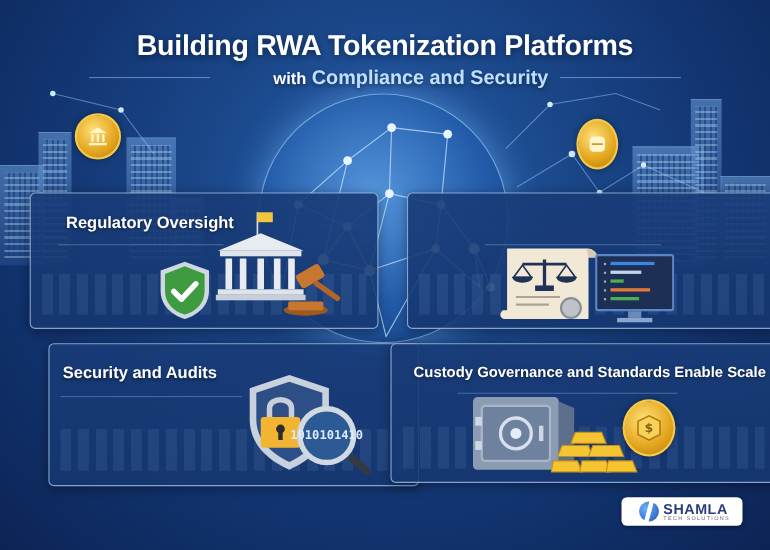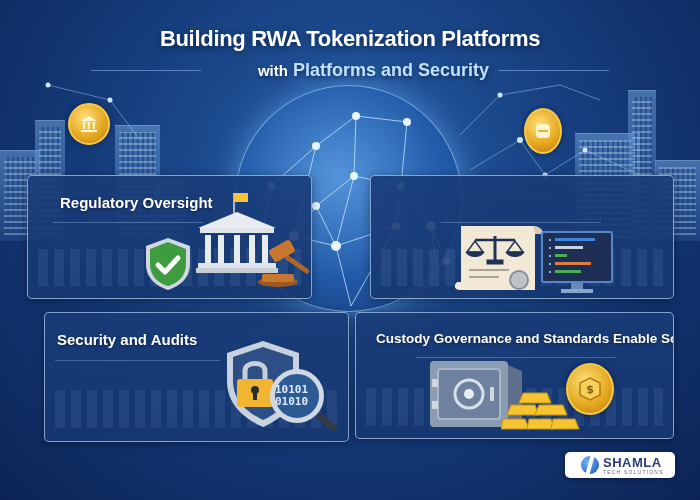--- a/index.html
+++ b/index.html
@@ -7,37 +7,37 @@
        font-family:"Liberation Sans","DejaVu Sans",sans-serif;
        background:radial-gradient(ellipse at 50% 35%, #2a63b0 0%, #1a4688 35%, #123470 65%, #0c2455 100%);}
   .abs{position:absolute;}
   
   .bldg{position:absolute;background:linear-gradient(180deg,rgba(110,160,220,.55),rgba(60,110,180,.25));
         border-top:1px solid rgba(170,210,255,.5);}
   .bldg::after{content:"";position:absolute;inset:6px 4px;
         background:repeating-linear-gradient(0deg,rgba(200,230,255,.35) 0 2px,transparent 2px 6px),
                    repeating-linear-gradient(90deg,rgba(0,0,0,0) 0 3px,rgba(20,60,120,.6) 3px 5px);}
   
-  .title{left:0;width:700px;top:26px;text-align:center;color:#fff;font-weight:bold;font-size:22px;
+  .title{left:0;width:700px;top:26px;text-align:center;color:#fff;font-weight:bold;font-size:26px;
          letter-spacing:-0.3px;text-shadow:0 2px 6px rgba(0,0,0,.45);}
   .subtitle-row{left:0;width:700px;top:60px;display:flex;align-items:center;justify-content:center;gap:10px;}
   .subtitle-row .line{width:110px;height:1px;background:rgba(160,200,255,.5);}
   .subtitle{font-weight:bold;font-size:18px;color:#bfe0ff;text-shadow:0 2px 4px rgba(0,0,0,.4);}
   .subtitle .with{color:#fff;font-size:15px;margin-left:47px;}
   
   .globe{left:235px;top:85px;width:225px;height:225px;border-radius:50%;
          background:radial-gradient(circle at 45% 40%,rgba(120,190,255,.55),rgba(40,110,200,.35) 55%,rgba(20,70,150,.1) 75%);
          border:1.5px solid rgba(170,220,255,.6);box-shadow:0 0 30px rgba(120,190,255,.5);}
   
   .coin{border-radius:50%;background:radial-gradient(circle at 40% 35%,#ffe07a,#e2a51c 60%,#b57a10);
         border:2px solid #f7c948;box-shadow:0 0 6px rgba(0,0,0,.4);display:flex;align-items:center;justify-content:center;}
   
   .panel{position:absolute;border:1.5px solid rgba(170,200,235,.75);border-radius:5px;
          background:linear-gradient(180deg,rgba(25,60,120,.92),rgba(22,55,112,.88));
-         box-shadow:0 2px 10px rgba(0,0,0,.35);overflow:hidden;}
+         box-shadow:0 2px 10px rgba(0,0,0,.35);overflow:hidden;padding-left:32px;}
   .panel::before{content:"";position:absolute;left:10px;right:10px;top:60%;height:30%;
          background:repeating-linear-gradient(90deg,rgba(140,180,230,.18) 0 10px,transparent 10px 16px);opacity:.6;}
   .panel-title{position:absolute;color:#fff;font-weight:bold;font-size:15px;white-space:nowrap;text-shadow:0 1px 3px rgba(0,0,0,.5);}
   .panel-rule{position:absolute;height:1px;background:rgba(150,190,235,.35);}
   
   .logo{left:565px;top:452px;width:110px;height:26px;background:#fff;border-radius:5px;
         display:flex;align-items:center;gap:4px;padding-left:16px;box-sizing:border-box;box-shadow:0 1px 4px rgba(0,0,0,.4);}
   .logo-mark{width:18px;height:18px;border-radius:50%;background:radial-gradient(circle at 35% 35%,#6fb0ff,#1b56b5);position:relative;}
   .logo-mark::after{content:"";position:absolute;left:7px;top:-2px;width:4px;height:22px;background:#fff;border-radius:2px;transform:rotate(15deg);}
   .logo-text{display:flex;flex-direction:column;line-height:1;}
@@ -115,21 +115,21 @@
       <rect x="2" y="3" width="14" height="14" rx="4" fill="#fff6d0"></rect>
     <line x1="4" y1="10" x2="14" y2="10" stroke="#d49a1a" stroke-width="1.5"></line>
     </svg>
 </div>
 
 <div class="abs title">Building RWA Tokenization Platforms</div>
 <div class="abs subtitle-row">
   <span class="line"></span>
   <span class="subtitle">
     <span class="with">with</span>
-    <span>Platforms and Security</span>
+    <span>Compliance and Security</span>
   </span>
   <span class="line"></span>
 </div>
 
 <div class="panel" style="left:27px;top:175px;width:283px;height:122px;">
   <div class="panel-title" style="left:32px;top:18px;">Regulatory Oversight</div>
   <div class="panel-rule" style="left:25px;top:46px;width:150px;"></div>
   <svg class="abs" style="left:115px;top:60px;" width="50" height="56" viewBox="0 0 50 56">
     <path d="M25 2 L47 10 V28 C47 42 37 50 25 54 C13 50 3 42 3 28 V10 Z" fill="#cfd8e2"></path>
     <path d="M25 6 L43 13 V28 C43 40 35 47 25 50 C15 47 7 40 7 28 V13 Z" fill="#3f9b3f"></path>
@@ -201,23 +201,23 @@
   <div class="panel-title" style="left:12px;top:18px;">Security and Audits</div>
   <div class="panel-rule" style="left:10px;top:47px;width:165px;"></div>
   <svg class="abs" style="left:178px;top:26px;" width="80" height="90" viewBox="0 0 80 90">
     <path d="M40 2 L76 14 V42 C76 66 58 80 40 88 C22 80 4 66 4 42 V14 Z" fill="#c8d2de"></path>
     <path d="M40 8 L70 18 V42 C70 62 55 74 40 81 C25 74 10 62 10 42 V18 Z" fill="#2d4f86"></path>
     <path d="M22 40 V32 C22 22 42 22 42 32 V40" stroke="#c9cfd8" stroke-width="5" fill="none"></path>
     <rect x="14" y="40" width="36" height="28" rx="3" fill="#f2b531"></rect>
     <circle cx="32" cy="51" r="4" fill="#2b2b2b"></circle>
       <rect x="30" y="52" width="4" height="9" fill="#2b2b2b"></rect>
   </svg>
-  <div class="abs" style="left:225px;top:56px;width:54px;height:54px;border-radius:50%;border:5px solid #d0d8e2;background:#2c5a95;box-sizing:border-box;display:flex;flex-direction:column;justify-content:center;color:#dfeaff;font-family:'DejaVu Sans Mono',monospace;font-weight:bold;font-size:11px;line-height:1.1;">
+  <div class="abs" style="left:225px;top:56px;width:54px;height:54px;border-radius:50%;border:5px solid #d0d8e2;background:#2c5a95;box-sizing:border-box;display:flex;flex-direction:row;align-items:center;justify-content:center;color:#dfeaff;font-family:'DejaVu Sans Mono',monospace;font-weight:bold;font-size:11px;line-height:1.1;">
     <span>10101</span>
-    <span>01010</span>
+    <span>01410</span>
   </div>
   <div class="abs" style="left:270px;top:106px;width:24px;height:7px;background:#333a44;border-radius:3px;transform:rotate(40deg);"></div>
 </div>
 
 <div class="panel" style="left:355px;top:312px;width:317px;height:125px;">
   <div class="panel-title" style="left:20px;top:18px;font-size:13.5px;">Custody Governance and Standards Enable Scale</div>
   <div class="panel-rule" style="left:60px;top:44px;width:200px;"></div>
   <svg class="abs" style="left:72px;top:46px;" width="96" height="72" viewBox="0 0 96 72">
     <rect x="2" y="2" width="78" height="66" rx="4" fill="#8b9bb2"></rect>
     <polygon points="80,6 94,12 94,66 80,68" fill="#5d6f8a"></polygon>

